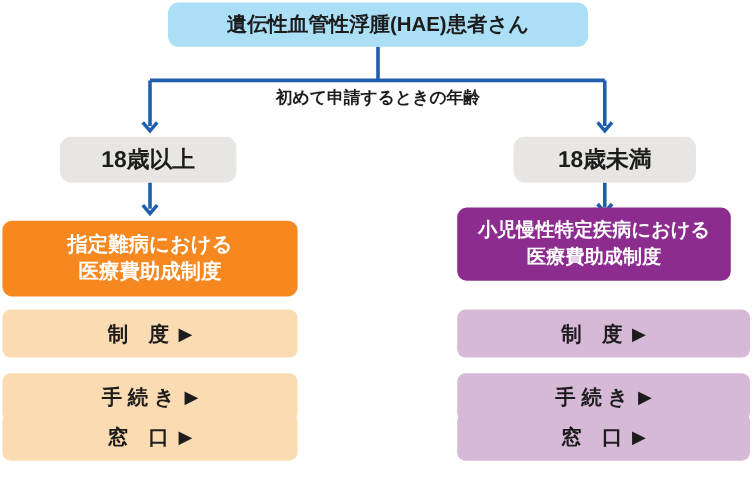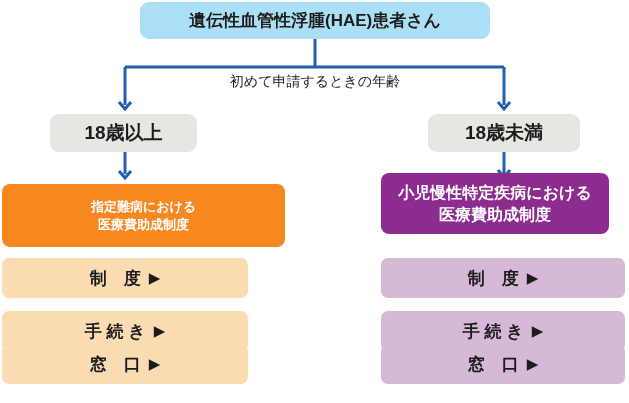--- a/index.html
+++ b/index.html
@@ -35,21 +35,21 @@
     border-radius: 9px;
     display: flex; align-items: center; justify-content: center;
     font-size: 17px; font-weight: 600;
     color: var(--ink);
   }
   .branch-label {
     position: absolute;
     left: 165px; top: 73px;
     width: 300px;
     text-align: center;
-    font-size: 14px; font-weight: 400;
+    font-size: 14px; font-weight: 700;
     color: var(--ink);
   }
   .age-box {
     position: absolute;
     top: 114px; height: 38px;
     background: var(--age-box-bg);
     border-radius: 9px;
     display: flex; align-items: center; justify-content: center;
     font-size: 19px; font-weight: 600;
     color: var(--ink);
@@ -60,23 +60,23 @@
     position: absolute;
     border-radius: 8px;
     display: flex; flex-direction: column;
     align-items: center; justify-content: center;
     color: var(--white);
     font-weight: 600;
     line-height: 1.35;
     text-align: center;
   }
   .program-box.orange {
-    left: 2px; top: 184px; width: 283px; height: 63px;
+    left: 2px; top: 184px; width: 246px; height: 63px;
     background: var(--orange);
-    font-size: 13px;
+    font-size: 17px;
   }
   .program-box.purple {
     left: 381px; top: 173px; width: 228px; height: 61px;
     background: var(--purple);
     font-size: 16px;
   }
   .link-btn {
     position: absolute;
     height: 40px;
     border: none;

